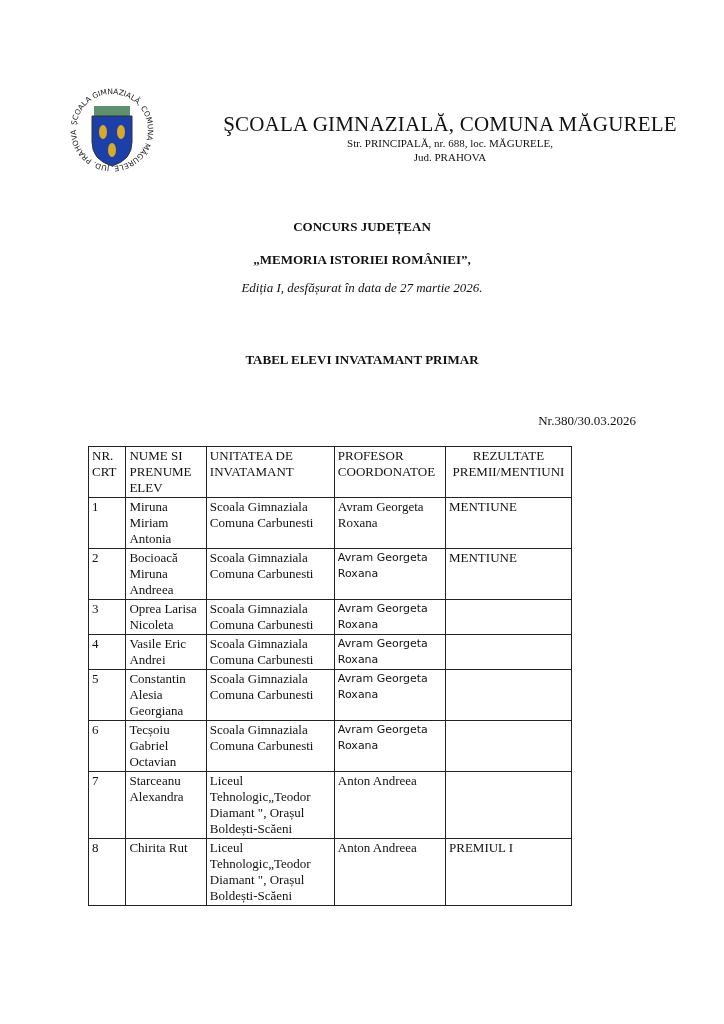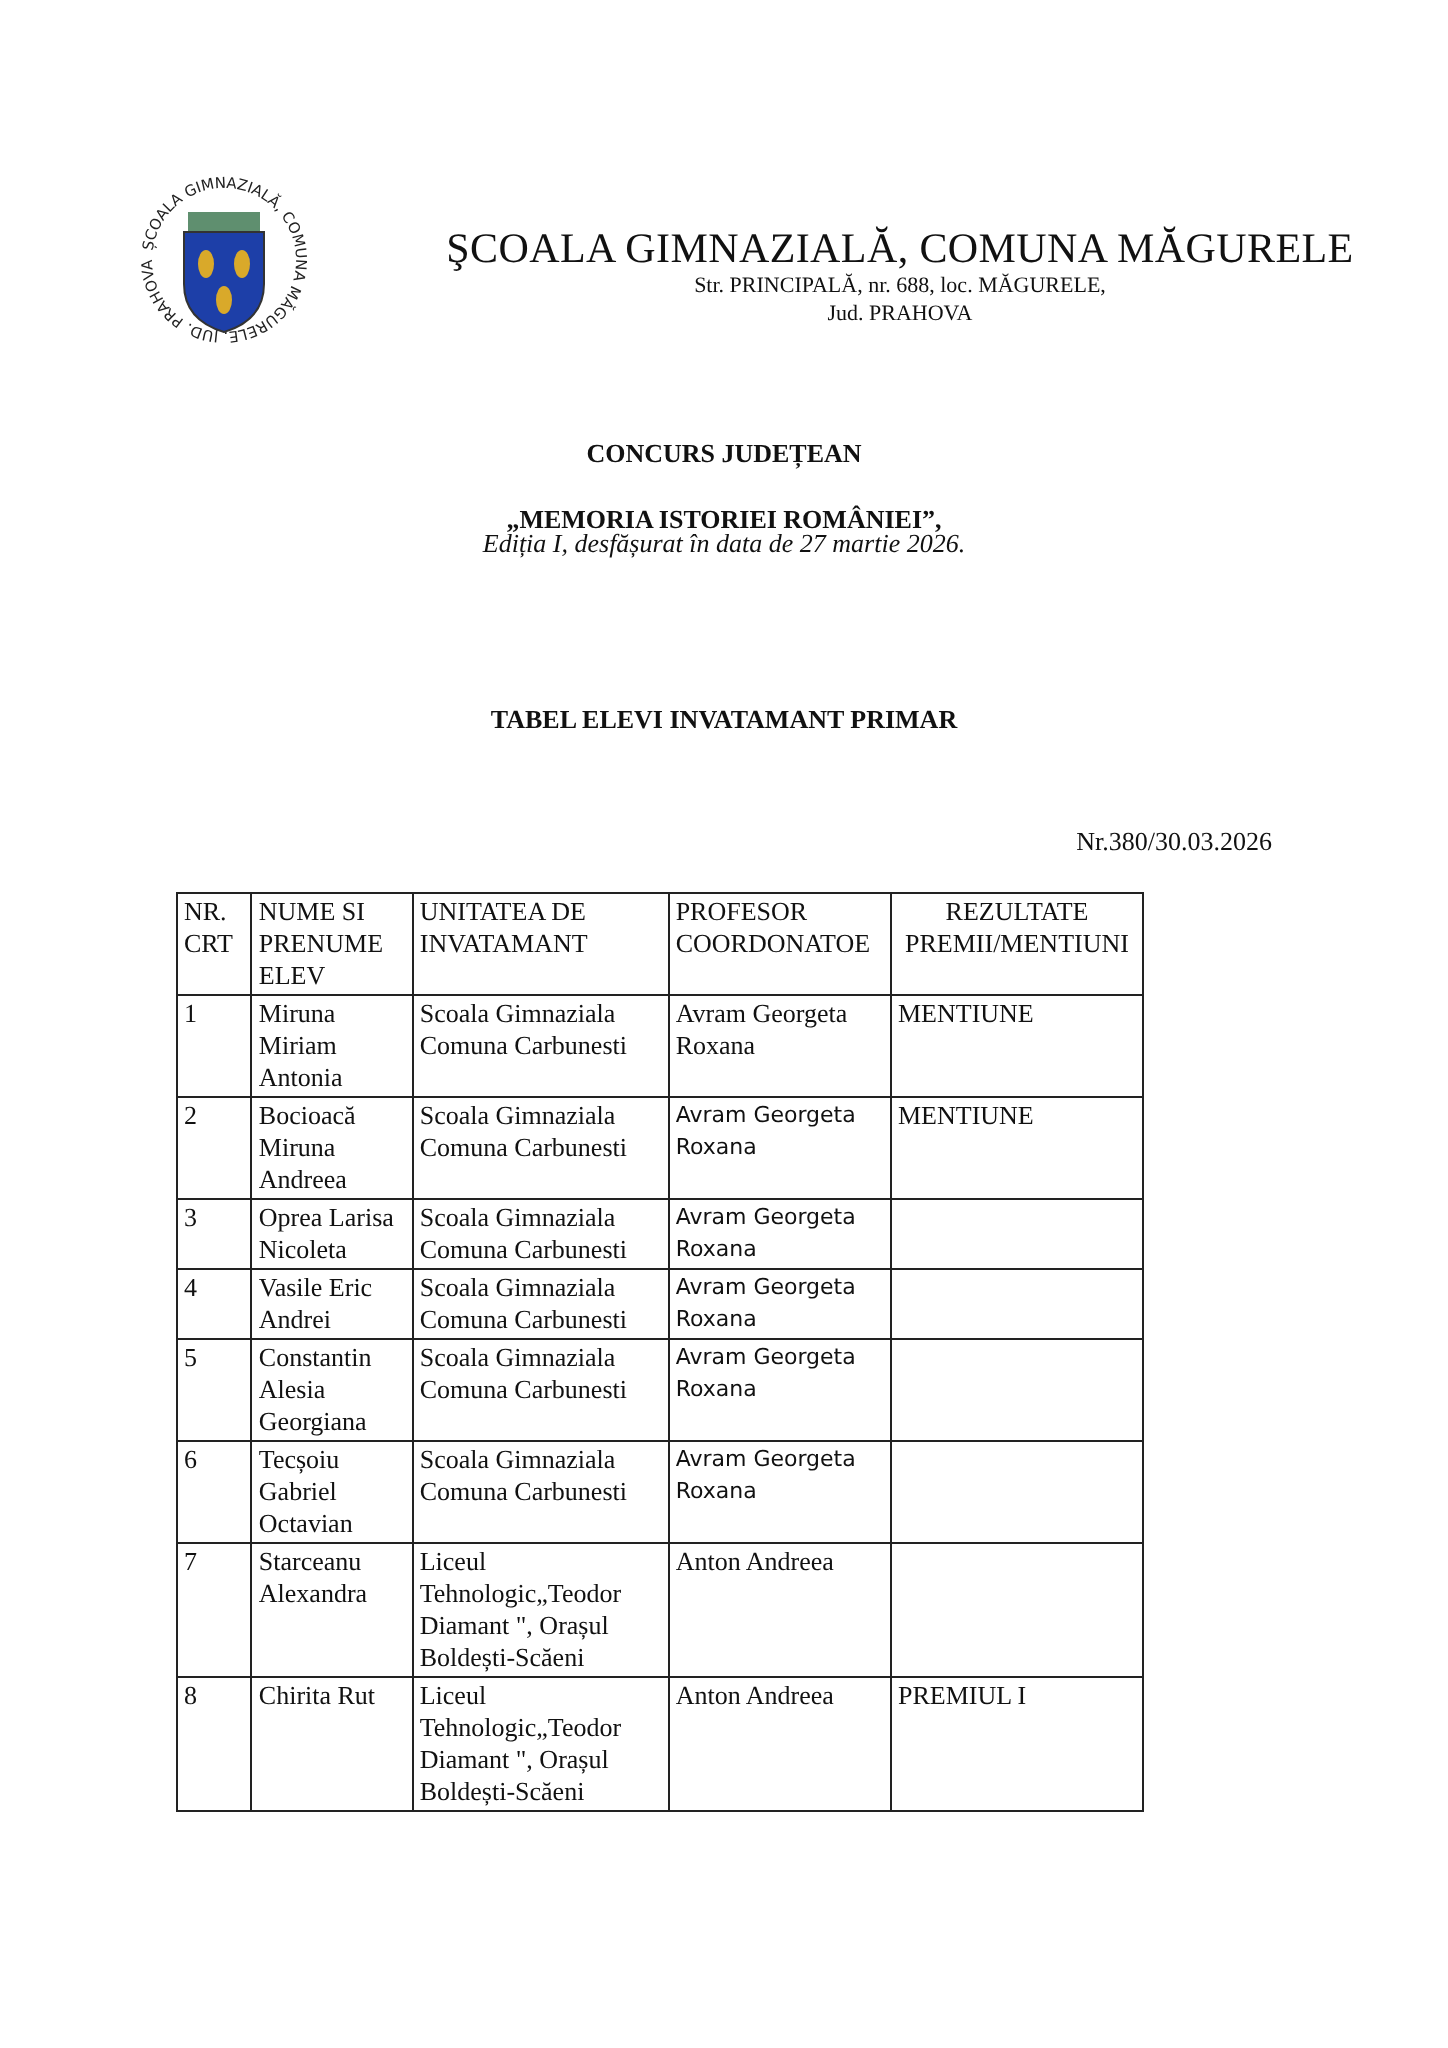--- a/index.html
+++ b/index.html
@@ -5,21 +5,21 @@
   html, body { margin:0; padding:0; background:#ffffff; }
   body { width:724px; height:1024px; position:relative; overflow:hidden;
          font-family:"Liberation Serif", "DejaVu Serif", serif; color:#111; }
   .logo { position:absolute; left:56px; top:84px; width:112px; height:92px; }
   .header-block { position:absolute; left:200px; top:112px; width:460px; text-align:center;margin-left:20px; }
   .school-name { font-size:21px; letter-spacing:0.2px; line-height:24px; }
   .address { font-size:11px; line-height:14px; }
   .contest { position:absolute; left:0; width:724px; text-align:center; }
   .c-title { top:219px; font-size:13px; font-weight:bold; }
   .c-name { top:252px; font-size:13px; font-weight:bold; }
-  .c-edition { top:264px; font-size:13px; font-style:italic;text-align:center; }
+  .c-edition { top:280px; font-size:13px; font-style:italic;text-align:center; }
   .table-title { position:absolute; left:0; width:724px; top:352px; text-align:center; font-size:13px; font-weight:bold; }
   .doc-number { position:absolute; right:88px; top:385px; font-size:13px;margin-top:28px; }
   table.students { position:absolute; left:88px; top:446px; width:484px; border-collapse:collapse; font-size:13px; line-height:16px; }
   table.students th, table.students td { border:1px solid #222; vertical-align:top; padding:1px 3px 1px 3px; text-align:left; font-weight:normal; }
   table.students th.res { text-align:center; }
   .c1 { width:38px; } .c2 { width:88px; } .c3 { width:147px; } .c4 { width:113px; } .c5 { width:128px; }
   .sans { font-family:"DejaVu Sans", "Liberation Sans", sans-serif; font-size:11px; line-height:16px; }
   .row-tall td { height:48px; }
   .row-short td { height:32px; }
   .row-xl td { height:64px; }

